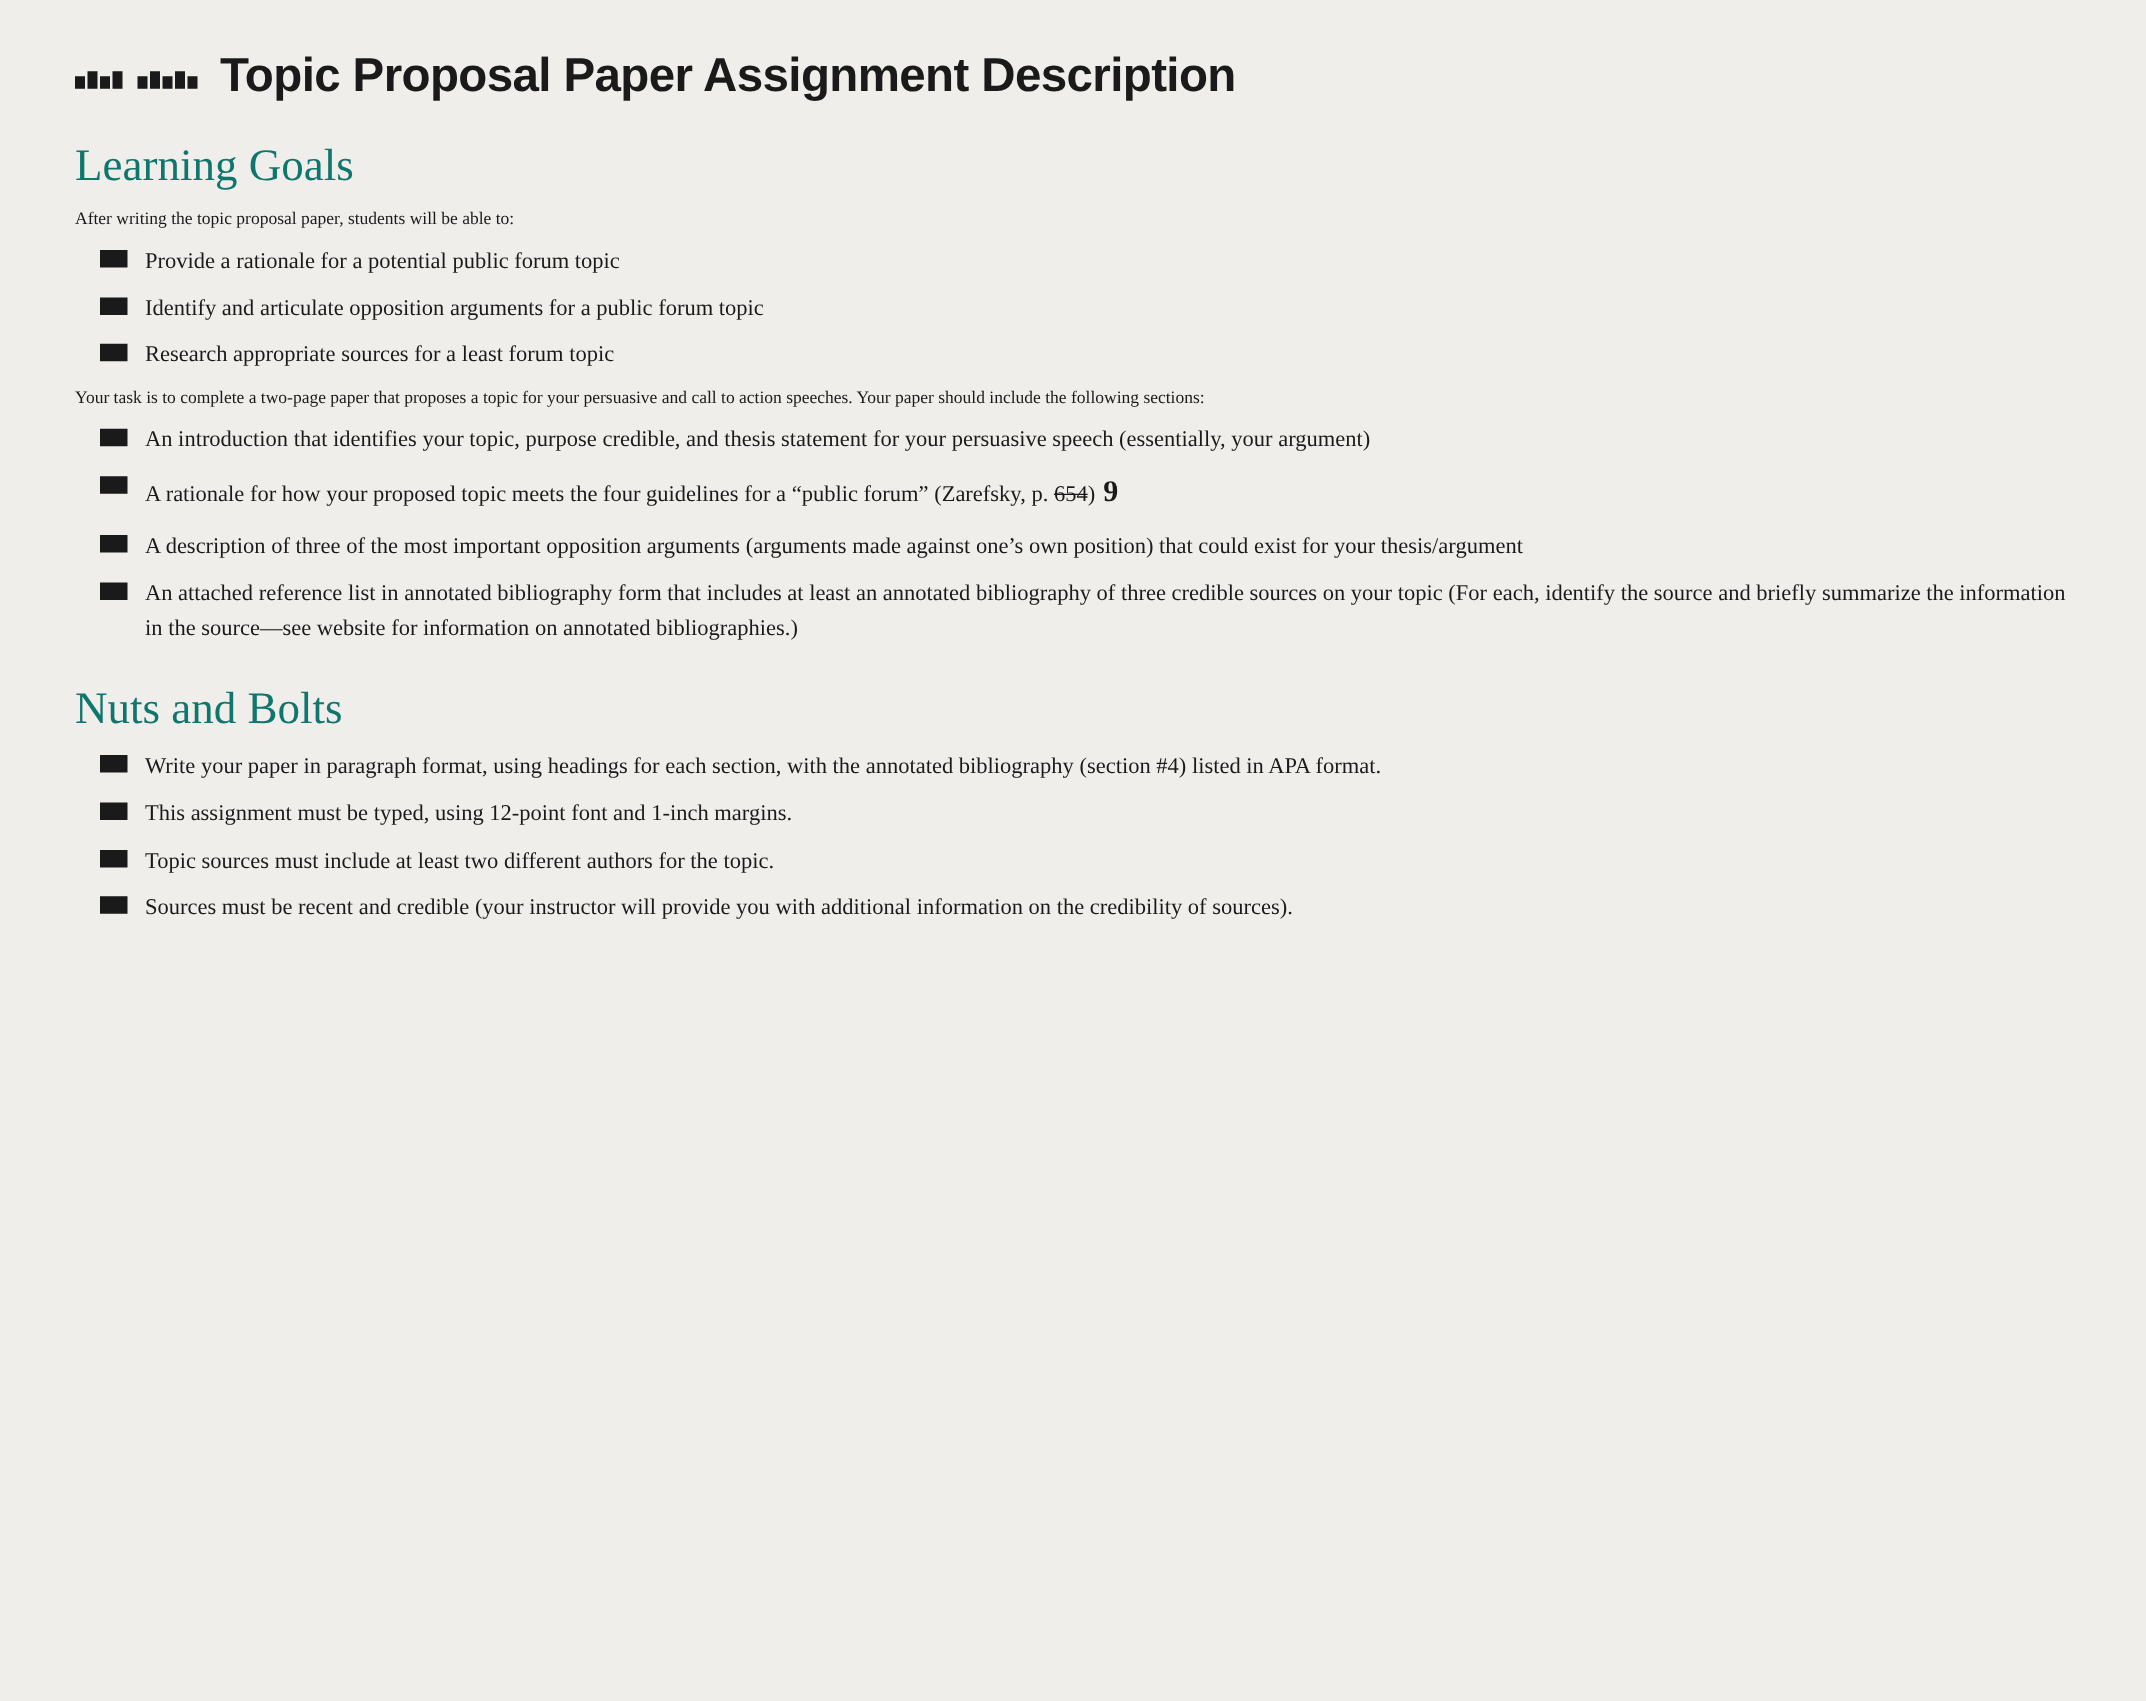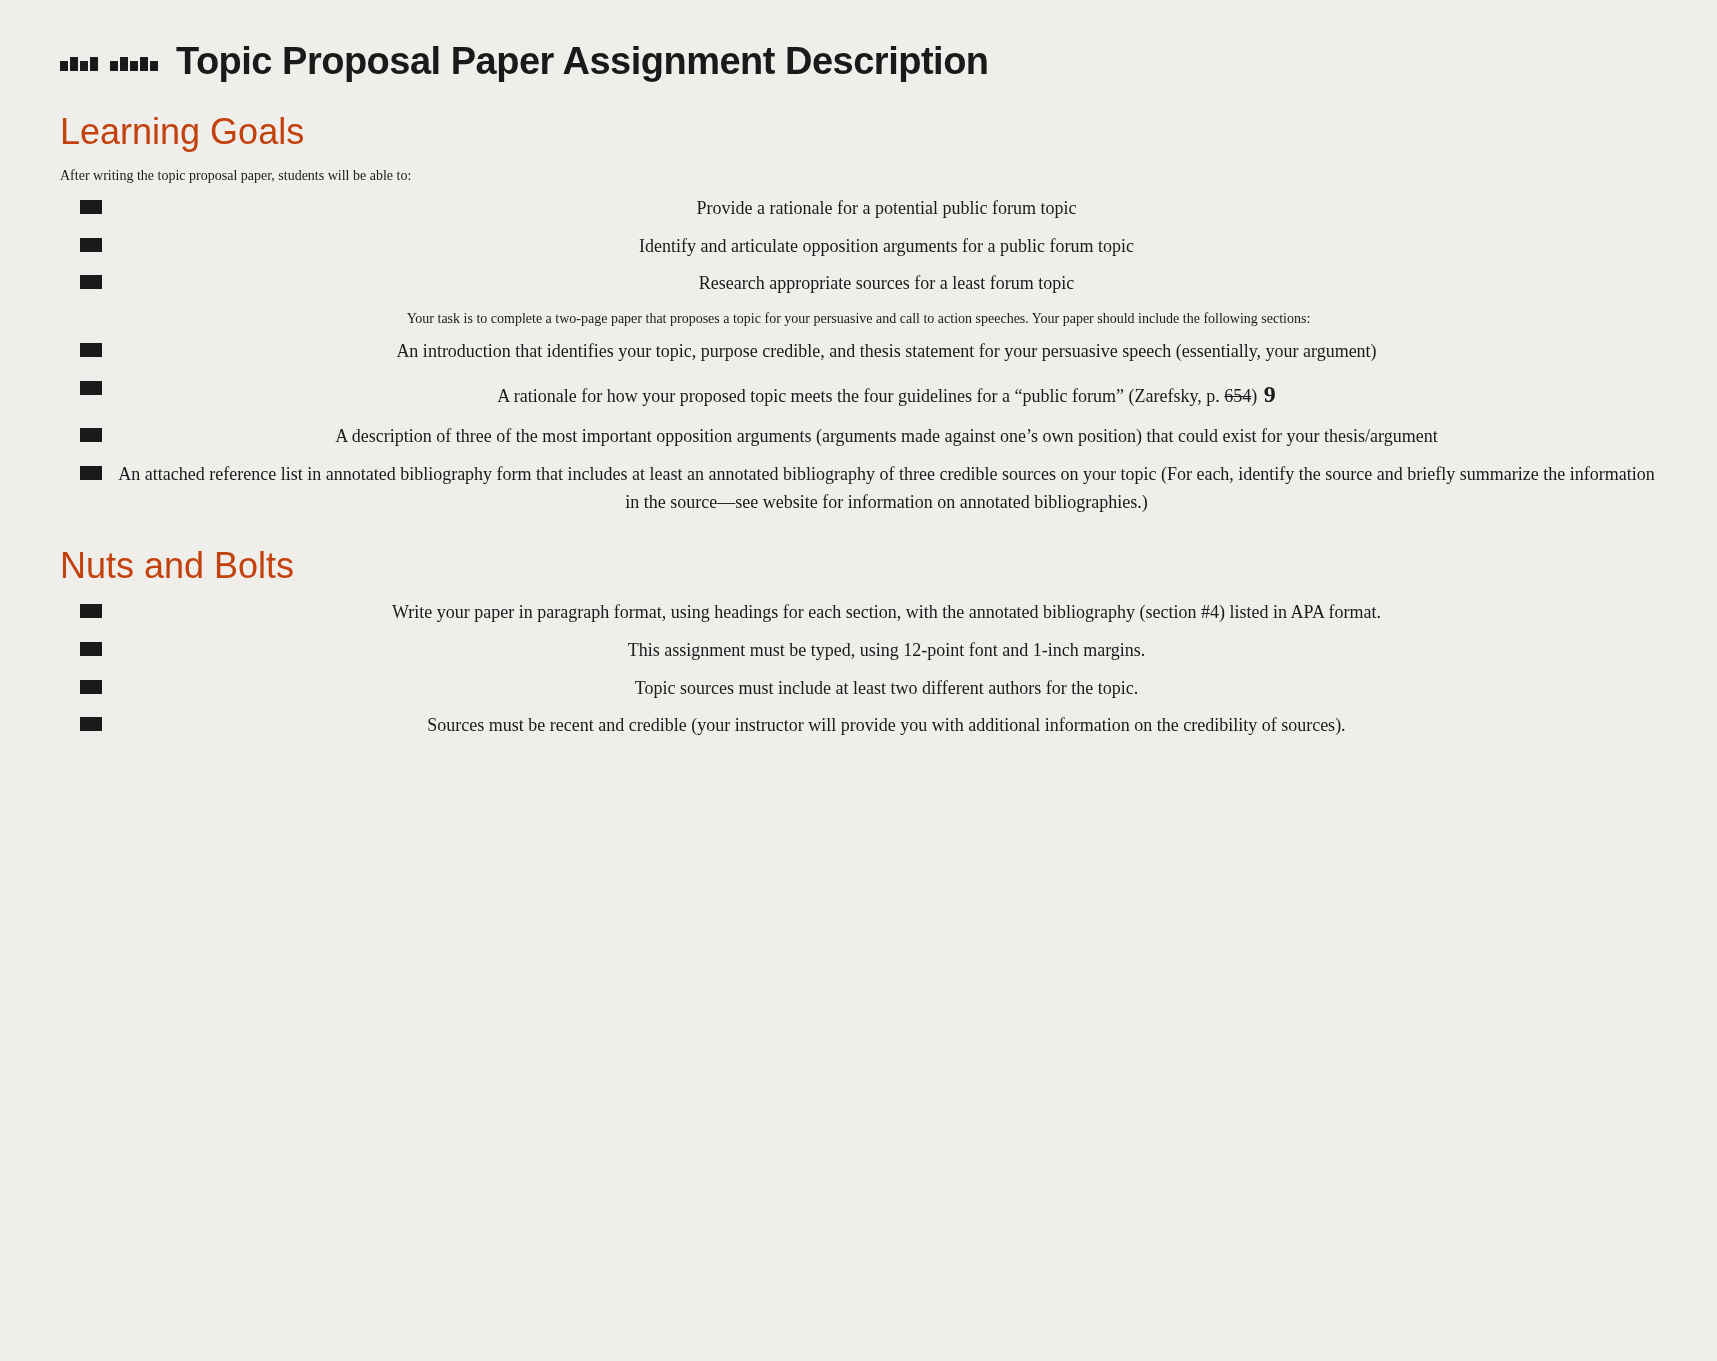--- a/index.html
+++ b/index.html
@@ -48,24 +48,24 @@
     .page-title {
       font-size: 38px;
       font-weight: 900;
       font-family: Arial, Helvetica, sans-serif;
       letter-spacing: -0.5px;
     }
 
     h2 {
       font-size: 36px;
       font-weight: 400;
-      font-family: Liberation Sans, sans-serif;
+      font-family: Liberation Serif, serif;
       margin-top: 28px;
       margin-bottom: 12px;
-      color: #c2410c;
+      color: #0f766e;
     }
 
     p {
       font-size: 14px;
       line-height: 1.55;
       margin-bottom: 10px;
     }
 
     .bullet-list {
       list-style: none;
@@ -73,21 +73,20 @@
       margin-top: 8px;
       margin-bottom: 8px;
     }
 
     .bullet-list li {
       display: flex;
       align-items: flex-start;
       margin-bottom: 10px;
       font-size: 18px;
       line-height: 1.55;
-      text-align: center;
     }
 
     .bullet-icon {
       display: inline-block;
       width: 22px;
       min-width: 22px;
       height: 14px;
       background-color: #1a1a1a;
       margin-right: 14px;
       margin-top: 5px;
@@ -124,21 +123,20 @@
     }
 
     .intro-text {
       margin-top: 8px;
       margin-bottom: 8px;
     }
 
     .task-intro {
       margin-top: 8px;
       margin-bottom: 8px;
-      text-align: center;
     }
   </style>
 </head>
 <body>
 
 <div class="page-header">
   <div class="header-icon">
 
     <div class="bar-group">
       <div class="bar" style="height:10px;"></div>

